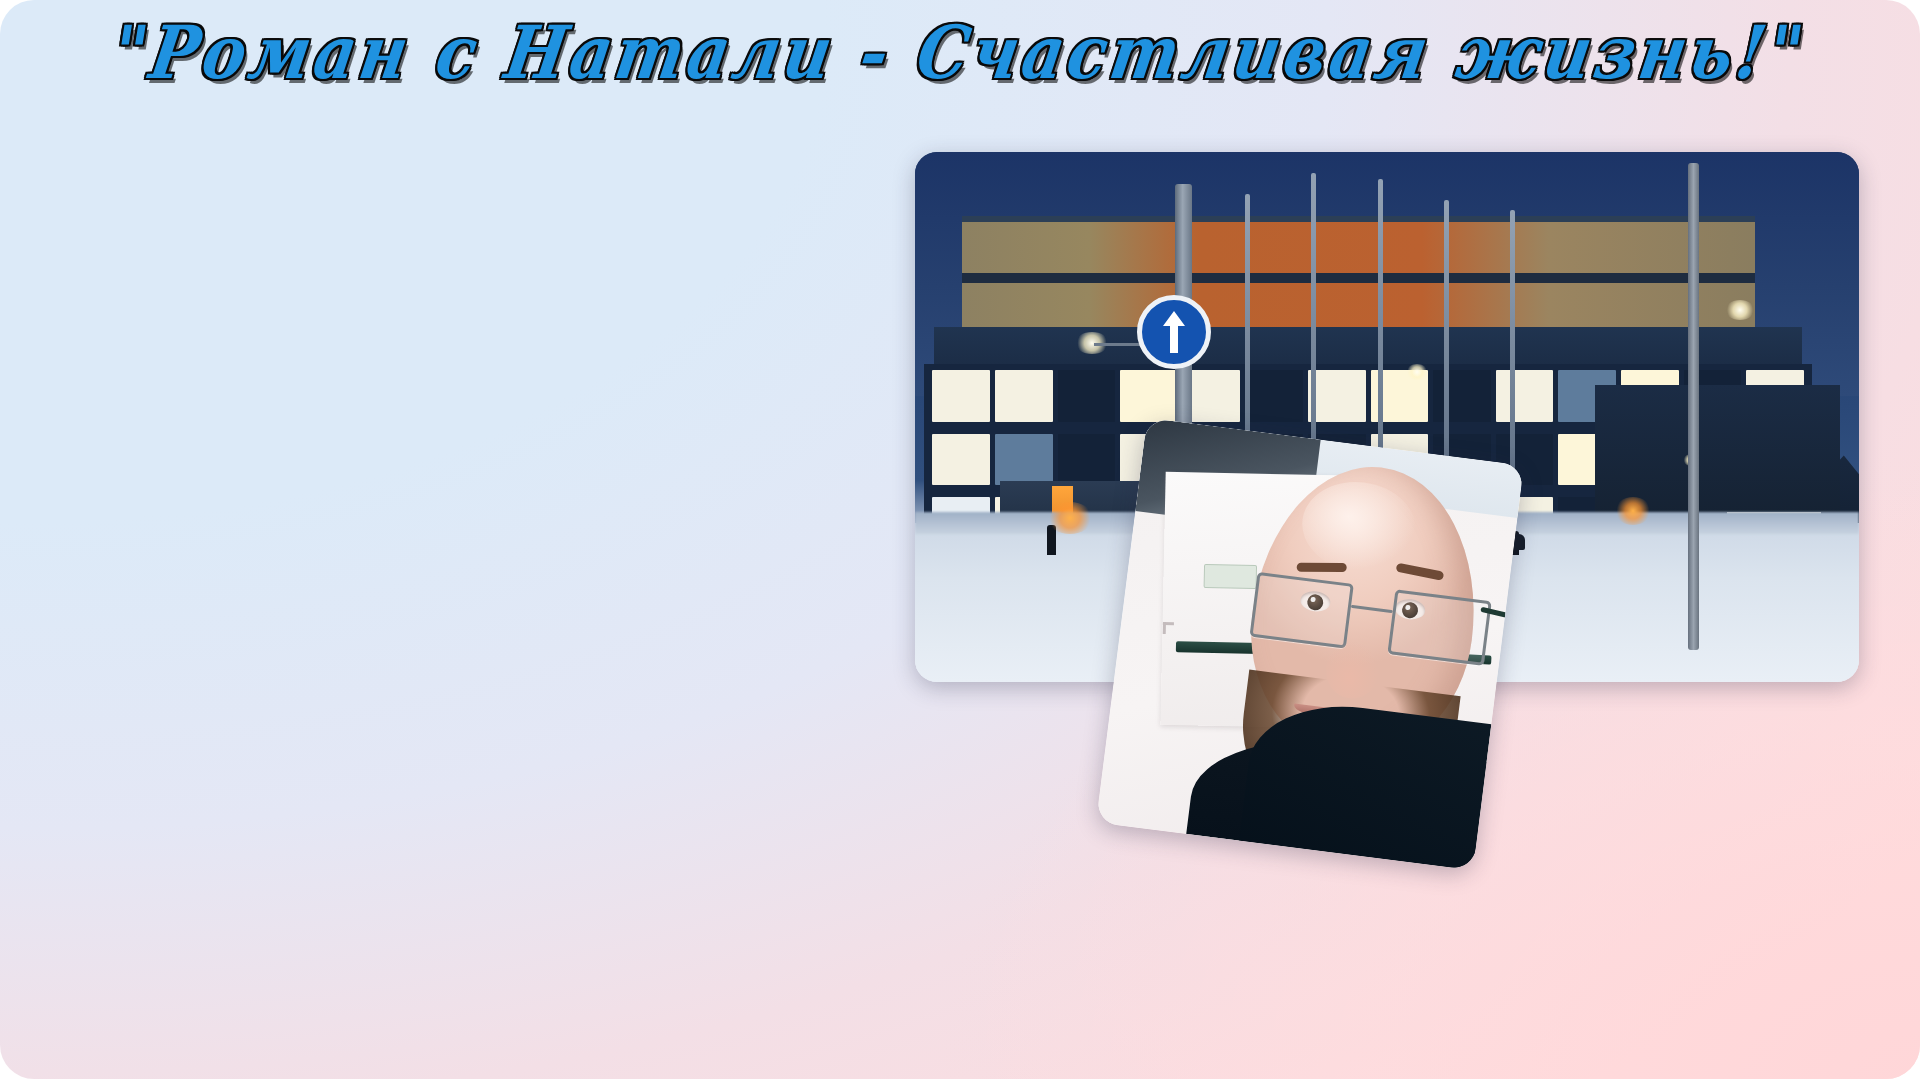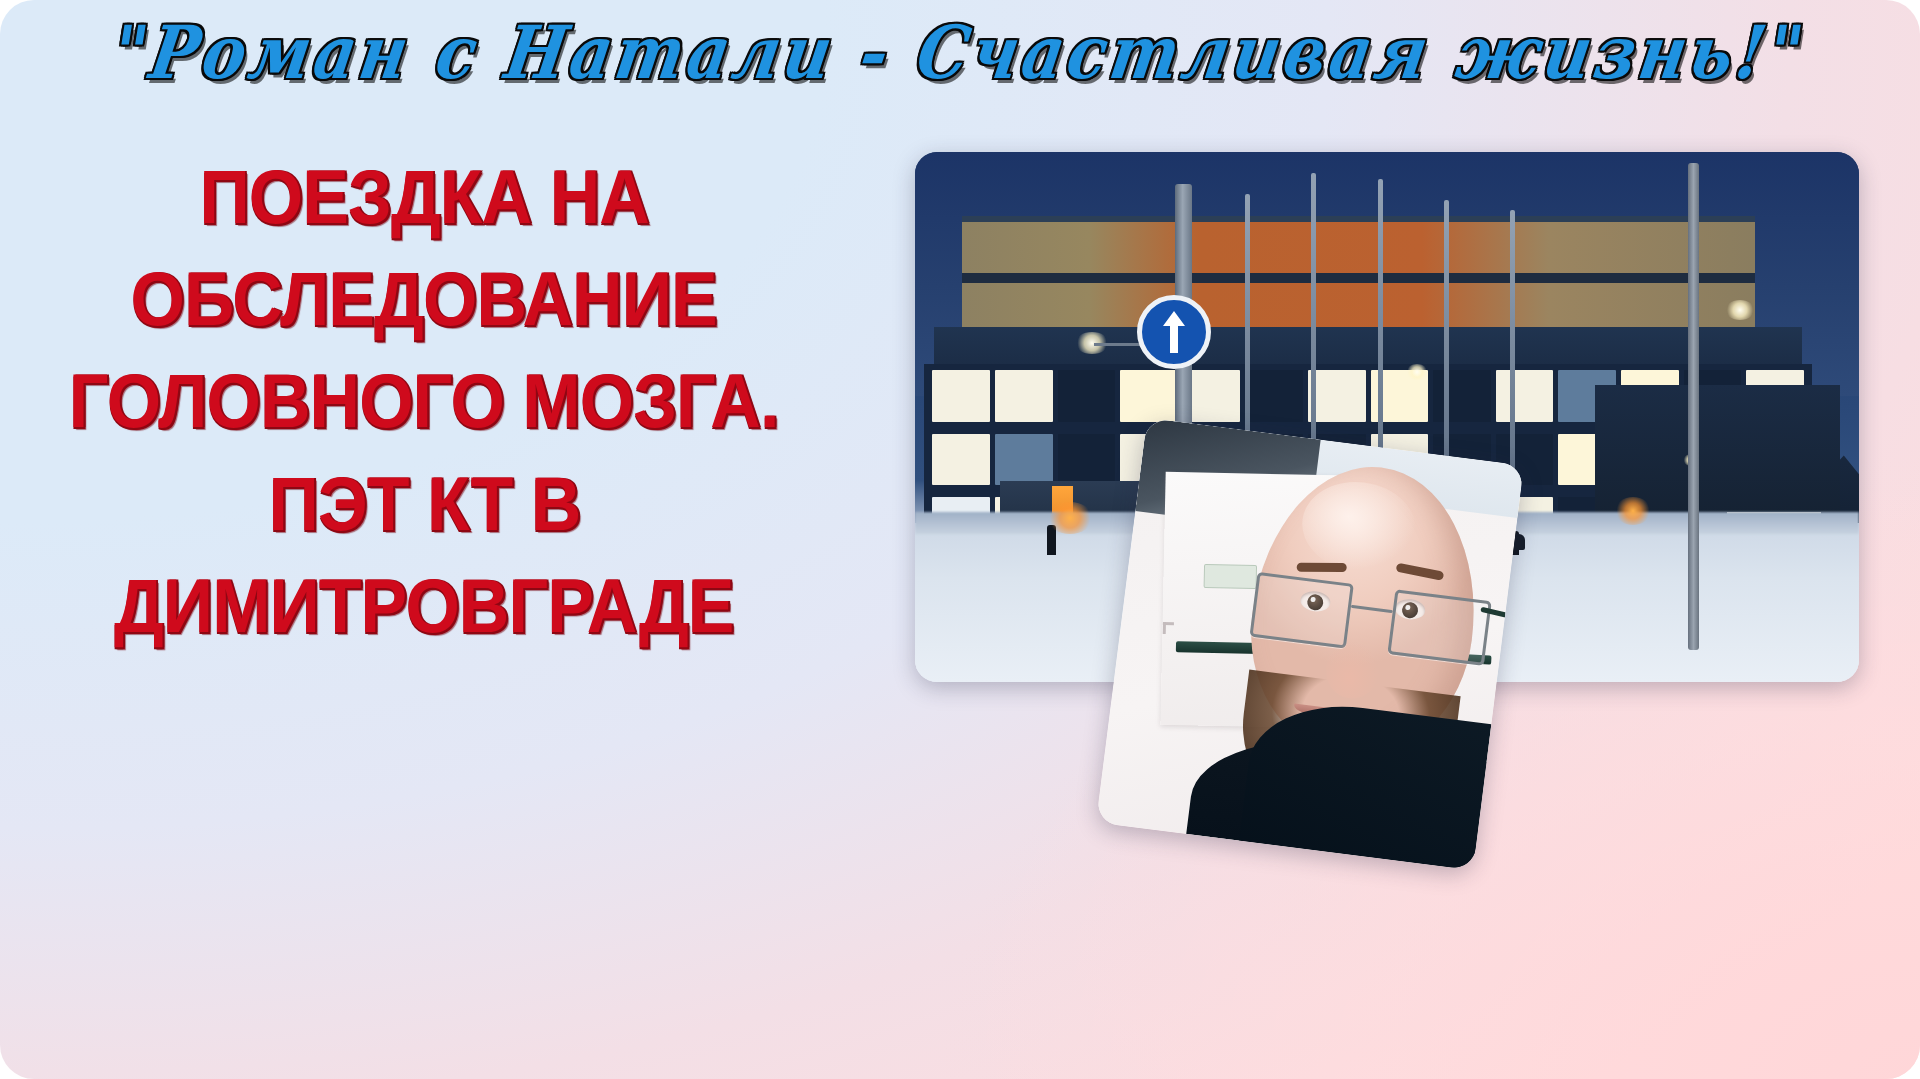--- a/index.html
+++ b/index.html
@@ -353,27 +353,20 @@
 </style>
 </head>
 <body>
 
 <div id="canvas">
 
   <div id="title-bar">
     <div id="channel-title">"Роман с Натали - Счастливая жизнь!"</div>
   </div>
 
-  <div id="headline">
-    <div class="hl-line">ПОЕЗДКА НА</div>
-    <div class="hl-line">ОБСЛЕДОВАНИЕ</div>
-    <div class="hl-line">ГОЛОВНОГО МОЗГА.</div>
-    <div class="hl-line">ПЭТ КТ В</div>
-    <div class="hl-line">ДИМИТРОВГРАДЕ</div>
-  </div>
 
   <div class="photo" id="photo-building">
     <div id="bld-sky"></div>
     <div id="bld-trees"></div>
 
     <div id="bld-upper">
       <div id="bld-upper-stripe"></div>
     </div>
     <div id="bld-mid"></div>
 

